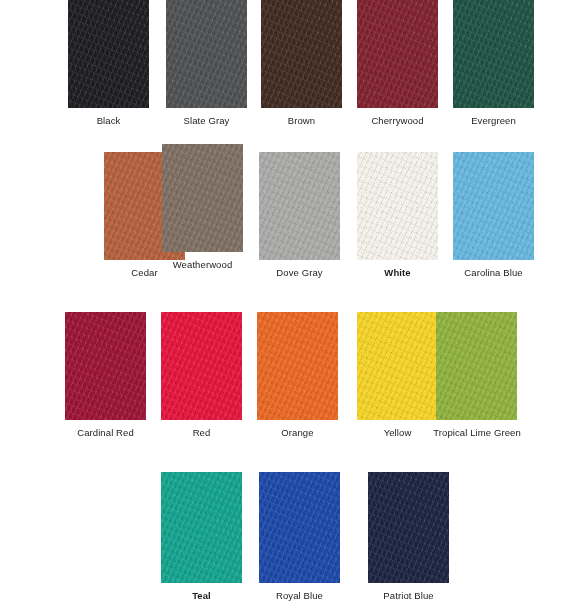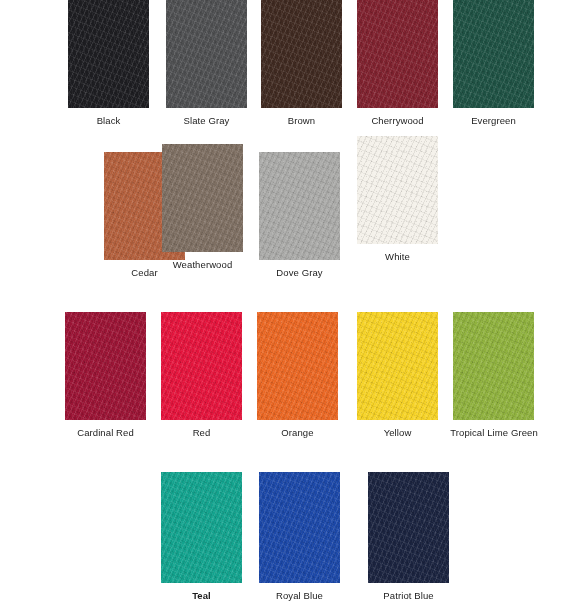--- a/index.html
+++ b/index.html
@@ -124,41 +124,45 @@
       <div class="swatch-label">Cedar</div>
     </div>
     <div class="swatch-cell" style="left: 162px; top: 144px;">
       <div class="swatch-chip" title="Weatherwood" style="height: 108px; background-color: rgb(126, 111, 98);"></div>
       <div class="swatch-label">Weatherwood</div>
     </div>
     <div class="swatch-cell" style="left: 259px; top: 152px;">
       <div class="swatch-chip" title="Dove Gray" style="height: 108px; background-color: rgb(170, 170, 168);"></div>
       <div class="swatch-label">Dove Gray</div>
     </div>
-    <div class="swatch-cell" style="left: 357px; top: 136px;">
+    <div class="swatch-cell" style="left: 357px; top: 152px; font-weight: bold;">
       <div class="swatch-chip" title="White" style="height: 108px; background-color: rgb(244, 241, 234);"></div>
       <div class="swatch-label">White</div>
+    </div>
+    <div class="swatch-cell" style="left: 453px; top: 152px;">
+      <div class="swatch-chip" title="Carolina Blue" style="height: 108px; background-color: rgb(102, 182, 222);"></div>
+      <div class="swatch-label">Carolina Blue</div>
     </div>
     <div class="swatch-cell" style="left: 65px; top: 312px;">
       <div class="swatch-chip" title="Cardinal Red" style="height: 108px; background-color: rgb(155, 20, 53);"></div>
       <div class="swatch-label">Cardinal Red</div>
     </div>
     <div class="swatch-cell" style="left: 161px; top: 312px;">
       <div class="swatch-chip" title="Red" style="height: 108px; background-color: rgb(228, 20, 60);"></div>
       <div class="swatch-label">Red</div>
     </div>
     <div class="swatch-cell" style="left: 257px; top: 312px;">
       <div class="swatch-chip" title="Orange" style="height: 108px; background-color: rgb(234, 103, 36);"></div>
       <div class="swatch-label">Orange</div>
     </div>
     <div class="swatch-cell" style="left: 357px; top: 312px;">
       <div class="swatch-chip" title="Yellow" style="height: 108px; background-color: rgb(245, 210, 38);"></div>
       <div class="swatch-label">Yellow</div>
     </div>
-    <div class="swatch-cell" style="left: 453px; top: 312px;">
+    <div class="swatch-cell" style="left: 436px; top: 312px;">
       <div class="swatch-chip" title="Tropical Lime Green" style="height: 108px; background-color: rgb(143, 177, 62);"></div>
       <div class="swatch-label wide">Tropical Lime Green</div>
     </div>
     <div class="swatch-cell" style="left: 161px; top: 472px; font-weight: bold;">
       <div class="swatch-chip" title="Teal" style="height: 111px; background-color: rgb(19, 163, 142);"></div>
       <div class="swatch-label">Teal</div>
     </div>
     <div class="swatch-cell" style="left: 259px; top: 472px;">
       <div class="swatch-chip" title="Royal Blue" style="height: 111px; background-color: rgb(28, 72, 168);"></div>
       <div class="swatch-label">Royal Blue</div>

